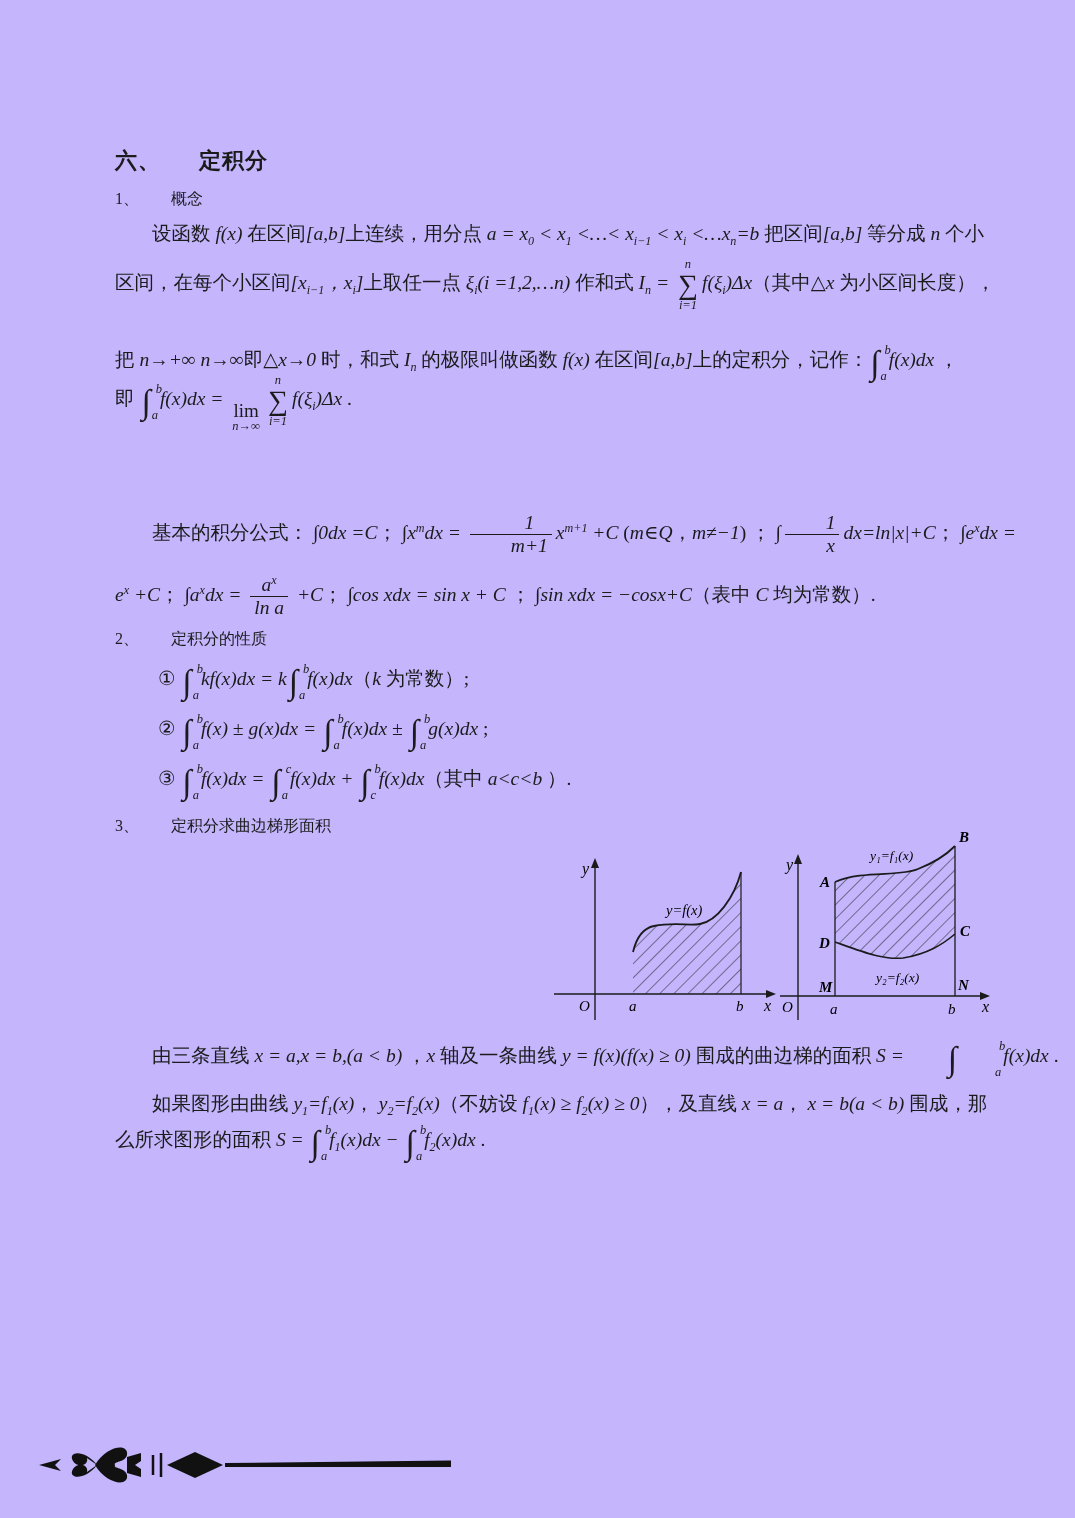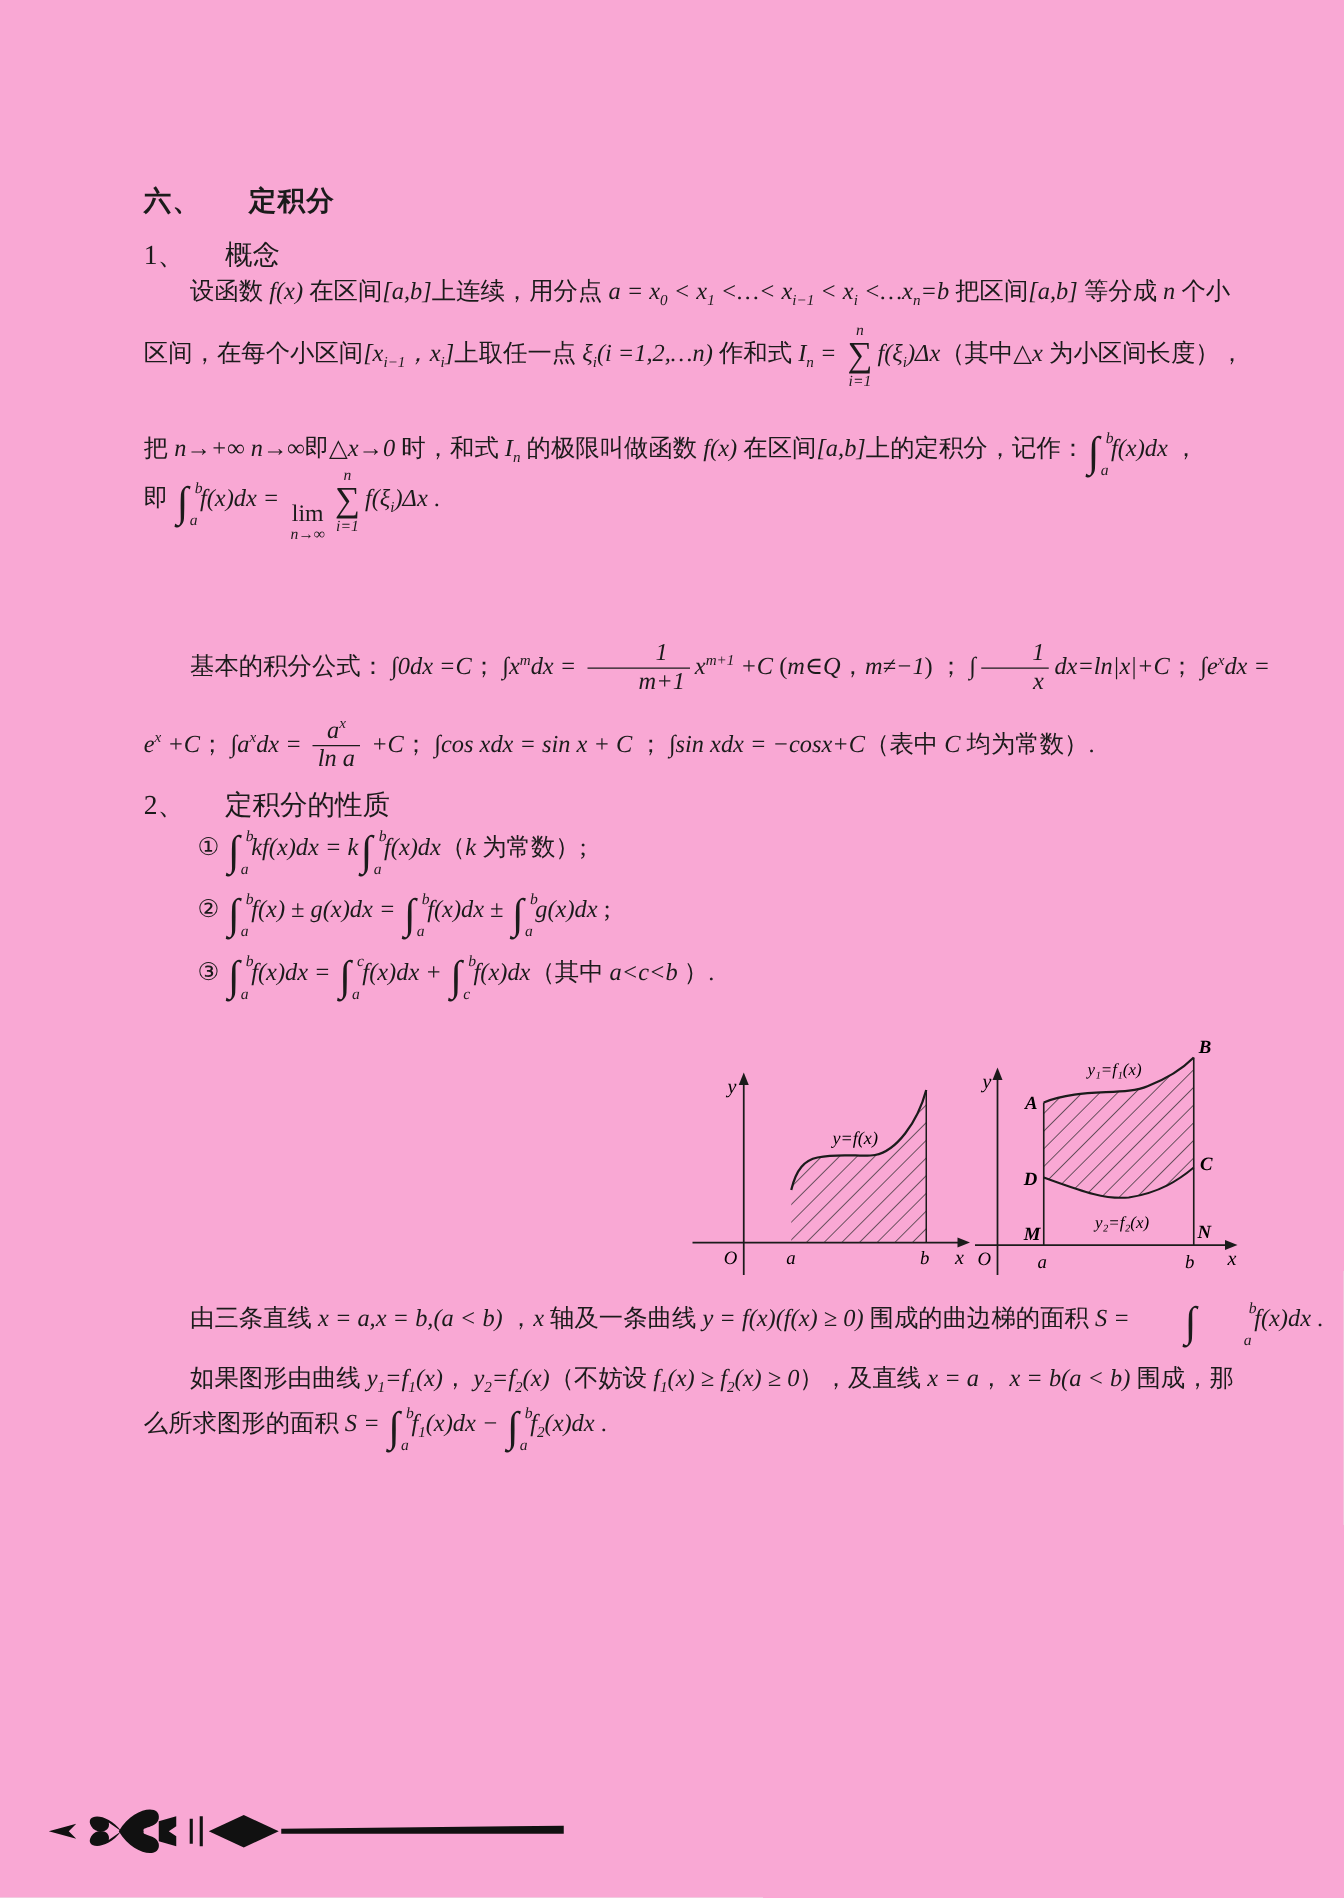--- a/index.html
+++ b/index.html
@@ -1,22 +1,22 @@
 <!DOCTYPE html>
 <html><head>
 <meta charset="utf-8">
 <style>
   html,body{margin:0;padding:0;background:#e8e8e8;}
   .page{
-    position:relative;width:1075px;height:1518px;margin:0 auto;background:#f9a8d4;
+    position:relative;width:1075px;height:1518px;margin:0 auto;background:#c4b5fd;
     font-family:"Liberation Serif","DejaVu Serif",serif;color:#1b1b1b;overflow:hidden;
   }
   .heading{position:absolute;top:146px;left:115px;font-size:22px;font-weight:bold;letter-spacing:1px;}
   .heading .num{margin-right:38px;}
-  .sec{position:absolute;left:115px;font-size:22px;}
+  .sec{position:absolute;left:115px;font-size:16px;}
   .sec .num{margin-right:32px;}
   .line{position:absolute;left:115px;font-size:19.5px;line-height:1.4;white-space:nowrap;}
   .t{font-style:normal;}
   .m{font-style:italic;font-family:"Liberation Serif","DejaVu Serif",serif;}
   sub,sup{font-size:0.62em;font-style:italic;line-height:0;}
   
   .int{display:inline-flex;align-items:center;vertical-align:-8px;margin:0 2px;line-height:1;}
   .int .isym{font-size:34px;font-style:normal;line-height:0.95;}
   .int .ilims{display:inline-flex;flex-direction:column;justify-content:space-between;height:38px;margin-left:1px;font-size:12.5px;font-style:italic;}
   .int .ihi{transform:translateX(4px);}
@@ -137,20 +137,23 @@
           <span class="ilo">a</span>
         </span>
       </span><span class="m">f(x)dx + </span><span class="int">
         <span class="isym">∫</span>
         <span class="ilims">
           <span class="ihi">b</span>
           <span class="ilo">c</span>
         </span>
       </span><span class="m">f(x)dx</span><span class="t">（其中 </span><span class="m">a&lt;c&lt;b</span><span class="t"> ）.</span></div>
 
+  <div class="sec" style="top:816px;">
+    <span class="num">3、</span><span>定积分求曲边梯形面积</span>
+  </div>
 
   <svg class="fig" style="left:548px;top:836px;" width="232" height="188" viewBox="0 0 232 188">
     <defs>
       <pattern id="hatch1" patternUnits="userSpaceOnUse" width="10" height="10" patternTransform="rotate(45)">
         <line x1="0" y1="0" x2="0" y2="10" stroke="#2a2a2a" stroke-width="1.1"></line>
       </pattern>
     </defs>
 
     <line x1="47" y1="28" x2="47" y2="184" stroke="#1b1b1b" stroke-width="1.4"></line>
     <polygon points="47,22 43,32 51,32" fill="#1b1b1b"></polygon>

